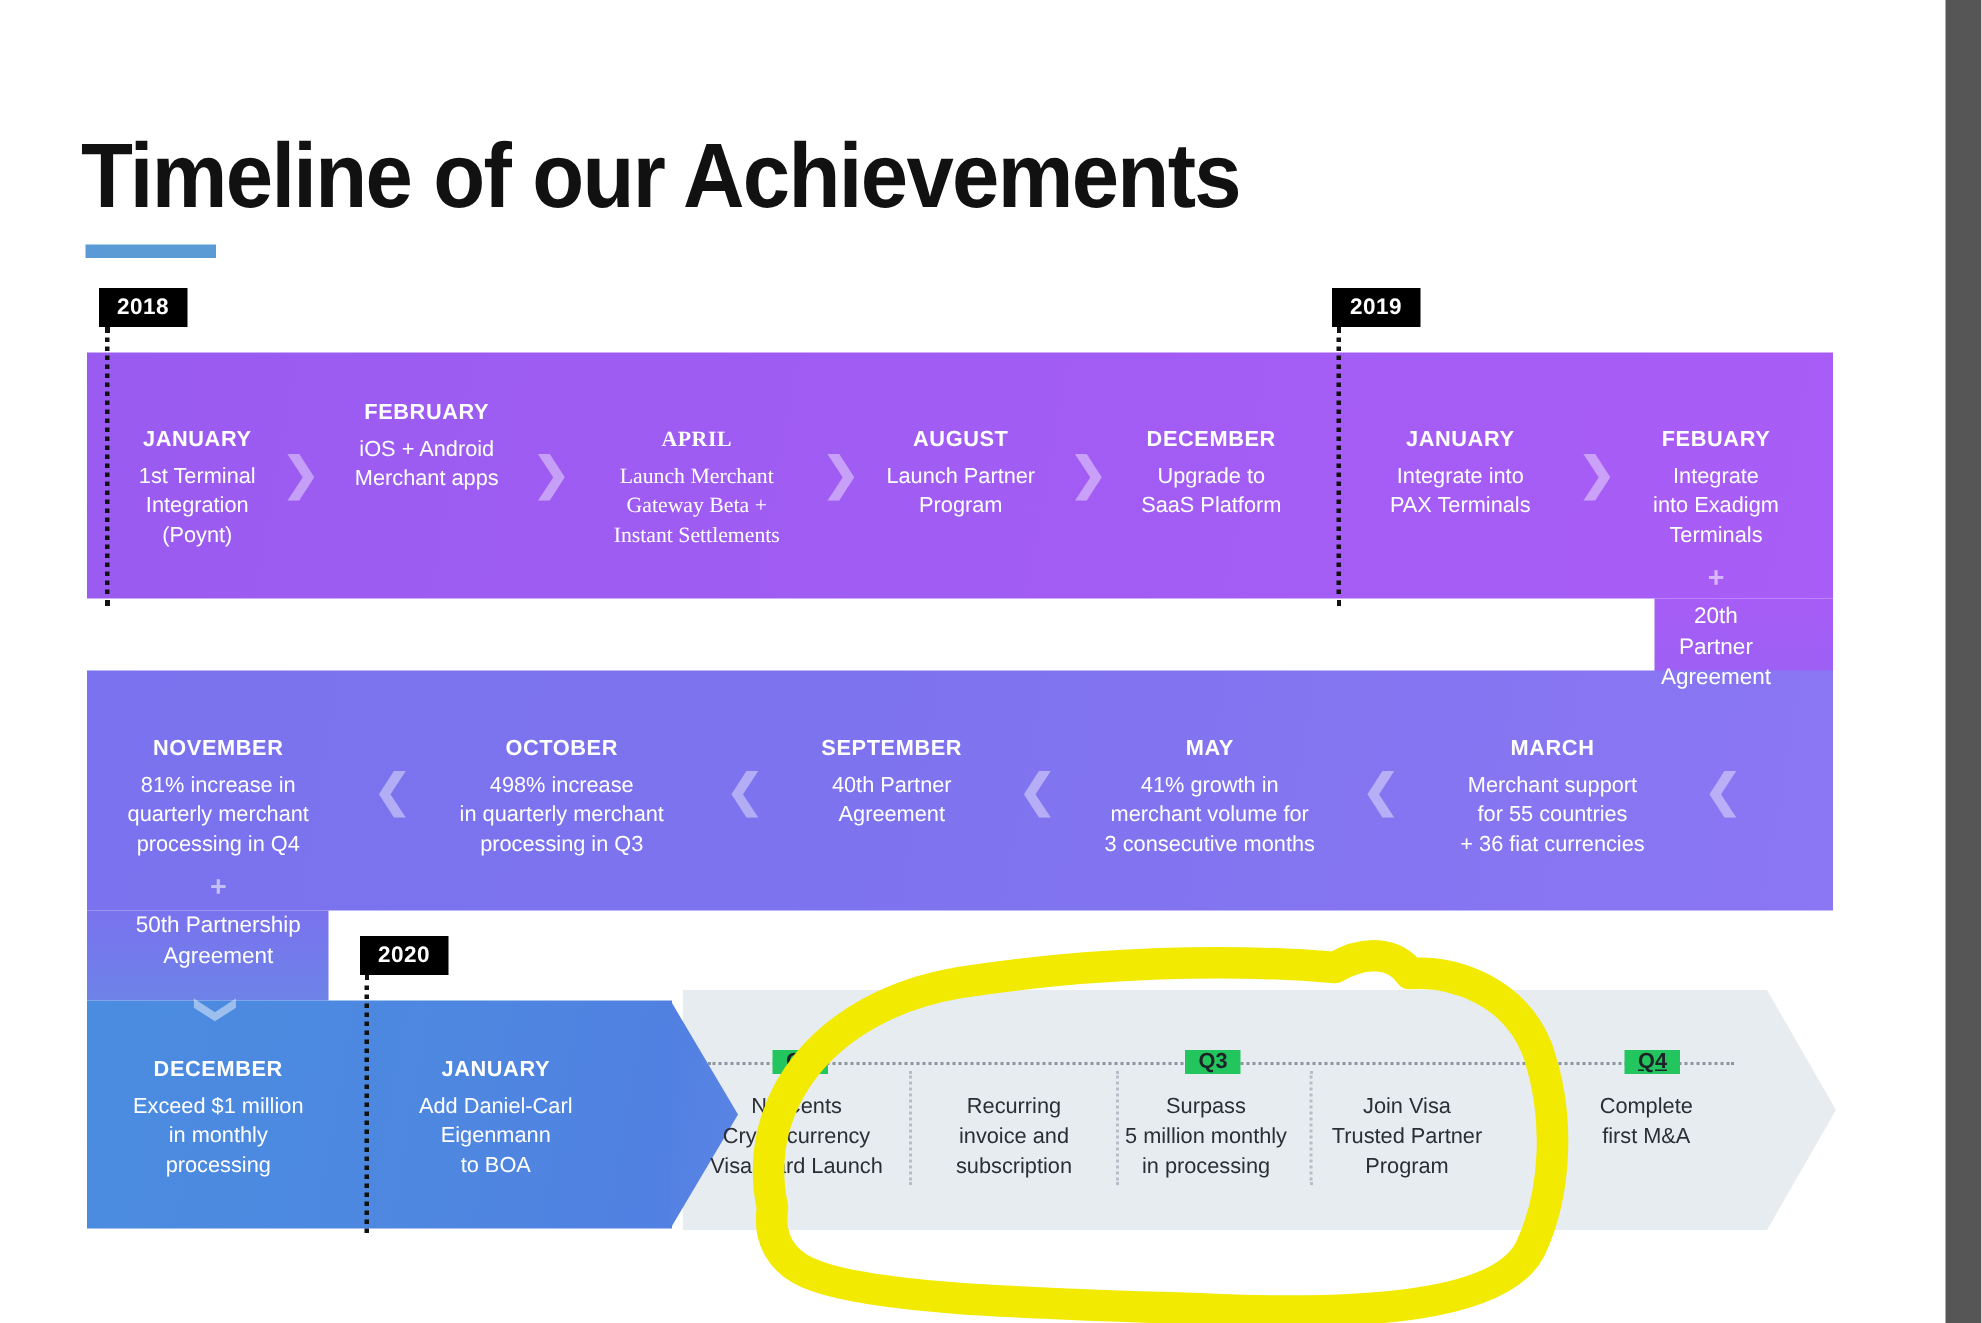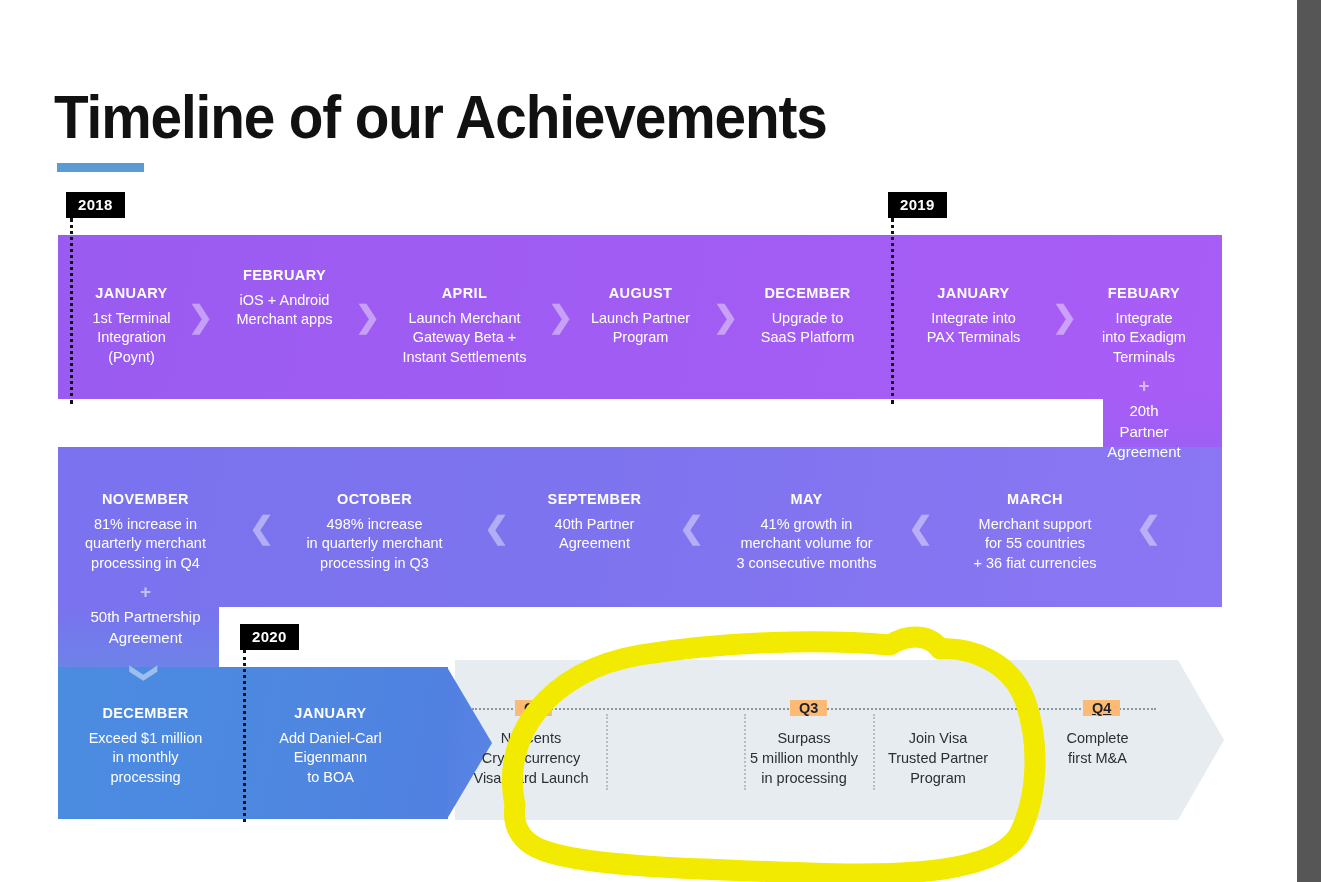--- a/index.html
+++ b/index.html
@@ -184,21 +184,21 @@
     text-align: center;
     color: #2b2f35;
     line-height: 1.38;
     font-size: 14.5px;
   }
   .qlabel {
     position: absolute;
     font-size: 14.5px;
     font-weight: 700;
     color: #1e2228;
-    background: #fdba74;
+    background: #22c55e;
     padding: 0 9px;
     z-index: 6;
   }
   #q-dotrail {
     position: absolute;
     left: 472px; top: 708px;
     width: 684px; height: 0;
     border-top: 2px dotted #8c96a0;
     z-index: 5;
   }
@@ -257,21 +257,21 @@
 
   <div class="cell" style="left:219px; top:266px; width:131px;">
     <div class="month">FEBRUARY</div>
     <div class="desc">
       <div>iOS + Android</div>
         <div>Merchant apps</div>
     </div>
   </div>
   <div class="chev" style="left:355px; top:302px;">❯</div>
 
-  <div class="cell" style="left:383px; top:284px; width:163px;">
+  <div class="cell" style="left:383px; top:284px; width:163px;font-family:Liberation Serif, serif;">
     <div class="month">APRIL</div>
     <div class="desc">
       <div>Launch Merchant</div>
         <div>Gateway Beta +</div>
         <div>Instant Settlements</div>
     </div>
   </div>
   <div class="chev" style="left:548px; top:302px;">❯</div>
 
   <div class="cell" style="left:575px; top:284px; width:131px;">
@@ -397,20 +397,27 @@
 
   <div class="qlabel" style="left:515px; top:700px;">Q2</div>
   <div class="qlabel" style="left:790px; top:700px;">Q3</div>
   <div class="qlabel" style="left:1083px; top:700px;text-decoration:underline;">Q4</div>
 
   <div class="qcell" style="left:466px; top:728px; width:130px;">
     <div>
       <div>NetCents</div>
         <div>Cryptocurrency</div>
         <div>Visa Card Launch</div>
+    </div>
+  </div>
+  <div class="qcell" style="left:616px; top:728px; width:120px;">
+    <div>
+      <div>Recurring</div>
+        <div>invoice and</div>
+        <div>subscription</div>
     </div>
   </div>
   <div class="qcell" style="left:740px; top:728px; width:128px;">
     <div>
       <div>Surpass</div>
         <div>5 million monthly</div>
         <div>in processing</div>
     </div>
   </div>
   <div class="qcell" style="left:875px; top:728px; width:126px;">

